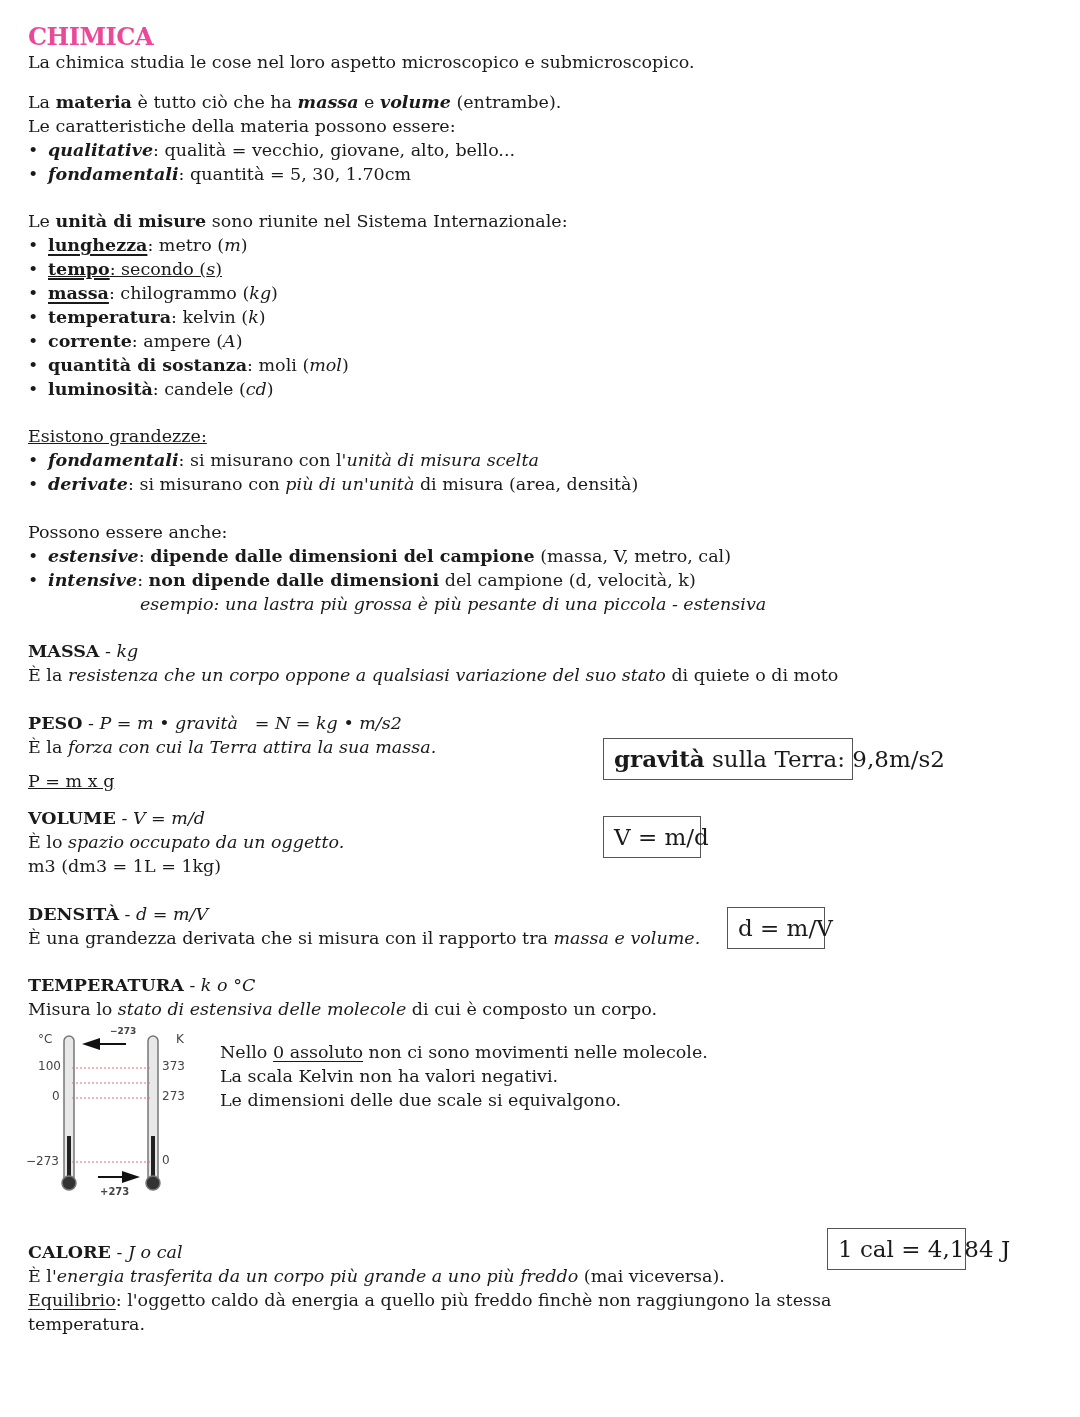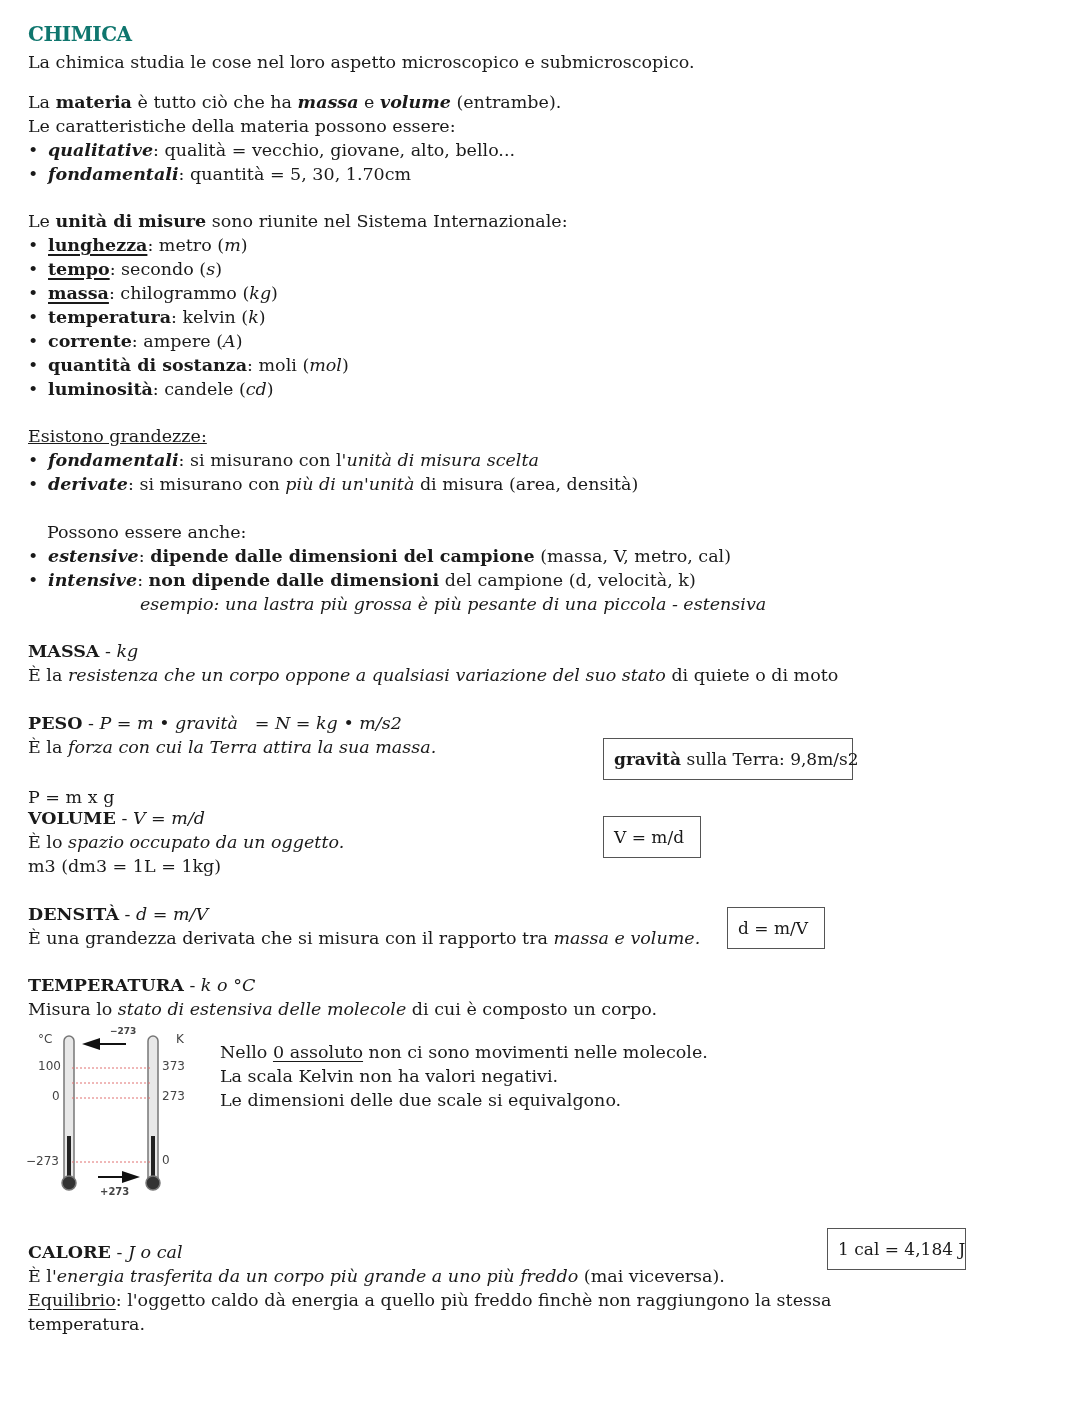--- a/index.html
+++ b/index.html
@@ -3,68 +3,68 @@
 <meta charset="utf-8">
 <style>
   html, body { margin:0; padding:0; background:#ffffff; }
   body {
     width:1080px; height:1417px; position:relative; overflow:hidden;
     font-family:"DejaVu Serif","Liberation Serif",serif;
     color:#1a1a1a; font-size:17.5px;
   }
   .abs { position:absolute; white-space:nowrap; }
   .line { position:absolute; left:28px; white-space:nowrap; line-height:24px; }
-  .title { color:#0f766e; font-weight:bold; font-size:20px; letter-spacing:-0.5px; }
+  .title { color:#ec4899; font-weight:bold; font-size:24px; letter-spacing:-0.5px; }
   b { font-weight:bold; }
   i { font-style:italic; }
   .bullet::before { content:"•"; display:inline-block; width:20px; }
   .uline { text-decoration:underline; text-decoration-thickness:2px; text-underline-offset:3px; }
   .thinu { text-decoration:underline; text-underline-offset:3px; }
   .box {
     position:absolute; border:1.5px solid #555; background:#fff;
-    padding:0 10px; line-height:40px; white-space:nowrap; font-size:17px;
+    padding:0 10px; line-height:40px; white-space:nowrap; font-size:23px;
   }
   .ex { left:140px !important; }
   .thermo-label { position:absolute; font-family:"DejaVu Sans","Liberation Sans",sans-serif; font-size:12px; color:#444; }
 </style>
 </head>
 <body>
 
 <div class="abs title" style="left:28px;top:22px;">CHIMICA</div>
 
 <div class="line" style="top:50px;">La chimica studia le cose nel loro aspetto microscopico e submicroscopico.</div>
 <div class="line" style="top:90px;"><span>La </span><b>materia</b><span> è tutto ciò che ha </span><b><i>massa</i></b><span> e </span><b><i>volume</i></b><span> (entrambe).</span></div>
 <div class="line" style="top:114px;">Le caratteristiche della materia possono essere:</div>
 <div class="line bullet" style="top:138px;"><b><i>qualitative</i></b><span>: qualità = vecchio, giovane, alto, bello...</span></div>
 <div class="line bullet" style="top:162px;"><b><i>fondamentali</i></b><span>: quantità = 5, 30, 1.70cm</span></div>
 
 <div class="line" style="top:209px;"><span>Le </span><b>unità di misure</b><span> sono riunite nel Sistema Internazionale:</span></div>
 <div class="line bullet" style="top:233px;"><b class="uline">lunghezza</b><span>: metro (</span><i>m</i><span>)</span></div>
-<div class="line bullet" style="top:257px;"><b class="uline">tempo</b><span>: secondo (</span><i>s</i><span>)</span></div>
+<div class="line bullet" style="top:257px;text-decoration:underline;"><b class="uline">tempo</b><span>: secondo (</span><i>s</i><span>)</span></div>
 <div class="line bullet" style="top:281px;"><b class="uline">massa</b><span>: chilogrammo (</span><i>kg</i><span>)</span></div>
 <div class="line bullet" style="top:305px;"><b>temperatura</b><span>: kelvin (</span><i>k</i><span>)</span></div>
 <div class="line bullet" style="top:329px;"><b>corrente</b><span>: ampere (</span><i>A</i><span>)</span></div>
 <div class="line bullet" style="top:353px;"><b>quantità di sostanza</b><span>: moli (</span><i>mol</i><span>)</span></div>
 <div class="line bullet" style="top:377px;"><b>luminosità</b><span>: candele (</span><i>cd</i><span>)</span></div>
 
 <div class="line" style="top:424px;text-decoration:underline;">Esistono grandezze:</div>
 <div class="line bullet" style="top:448px;"><b><i>fondamentali</i></b><span>: si misurano con l'</span><i>unità di misura scelta</i></div>
 <div class="line bullet" style="top:472px;"><b><i>derivate</i></b><span>: si misurano con </span><i>più di un'unità</i><span> di misura (area, densità)</span></div>
 
-<div class="line" style="top:520px;margin-left:19px;">Possono essere anche:</div>
+<div class="line" style="top:520px;">Possono essere anche:</div>
 <div class="line bullet" style="top:544px;"><b><i>estensive</i></b><span>: </span><b>dipende dalle dimensioni del campione</b><span> (massa, V, metro, cal)</span></div>
 <div class="line bullet" style="top:568px;"><b><i>intensive</i></b><span>: </span><b>non dipende dalle dimensioni</b><span> del campione (d, velocità, k)</span></div>
 <div class="line ex" style="top:592px;"><i>esempio: una lastra più grossa è più pesante di una piccola - estensiva</i></div>
 
 <div class="line" style="top:639px;"><b>MASSA</b><span> - </span><i>kg</i></div>
 <div class="line" style="top:663px;"><span>È la </span><i>resistenza che un corpo oppone a qualsiasi variazione del suo stato</i><span> di quiete o di moto</span></div>
 
 <div class="line" style="top:711px;"><b>PESO</b><span> - </span><i style="white-space:pre">P = m • gravità   = N = kg • m/s2</i></div>
 <div class="line" style="top:735px;"><span>È la </span><i>forza con cui la Terra attira la sua massa.</i></div>
-<div class="line" style="top:785px;">P = m x g</div>
+<div class="line" style="top:769px;text-decoration:underline;">P = m x g</div>
 <div class="box" style="left:603px;top:738px;width:228px;"><b>gravità</b><span> sulla Terra: 9,8m/s2</span></div>
 
 <div class="line" style="top:806px;"><b>VOLUME</b><span> - </span><i>V = m/d</i></div>
 <div class="line" style="top:830px;"><span>È lo </span><i>spazio occupato da un oggetto.</i></div>
 <div class="line" style="top:854px;">m3 (dm3 = 1L = 1kg)</div>
 <div class="box" style="left:603px;top:816px;width:76px;">V = m/d</div>
 
 <div class="line" style="top:902px;"><b>DENSITÀ</b><span> - </span><i>d = m/V</i></div>
 <div class="line" style="top:926px;"><span>È una grandezza derivata che si misura con il rapporto tra </span><i>massa e volume.</i></div>
 <div class="box" style="left:727px;top:907px;width:76px;">d = m/V</div>

